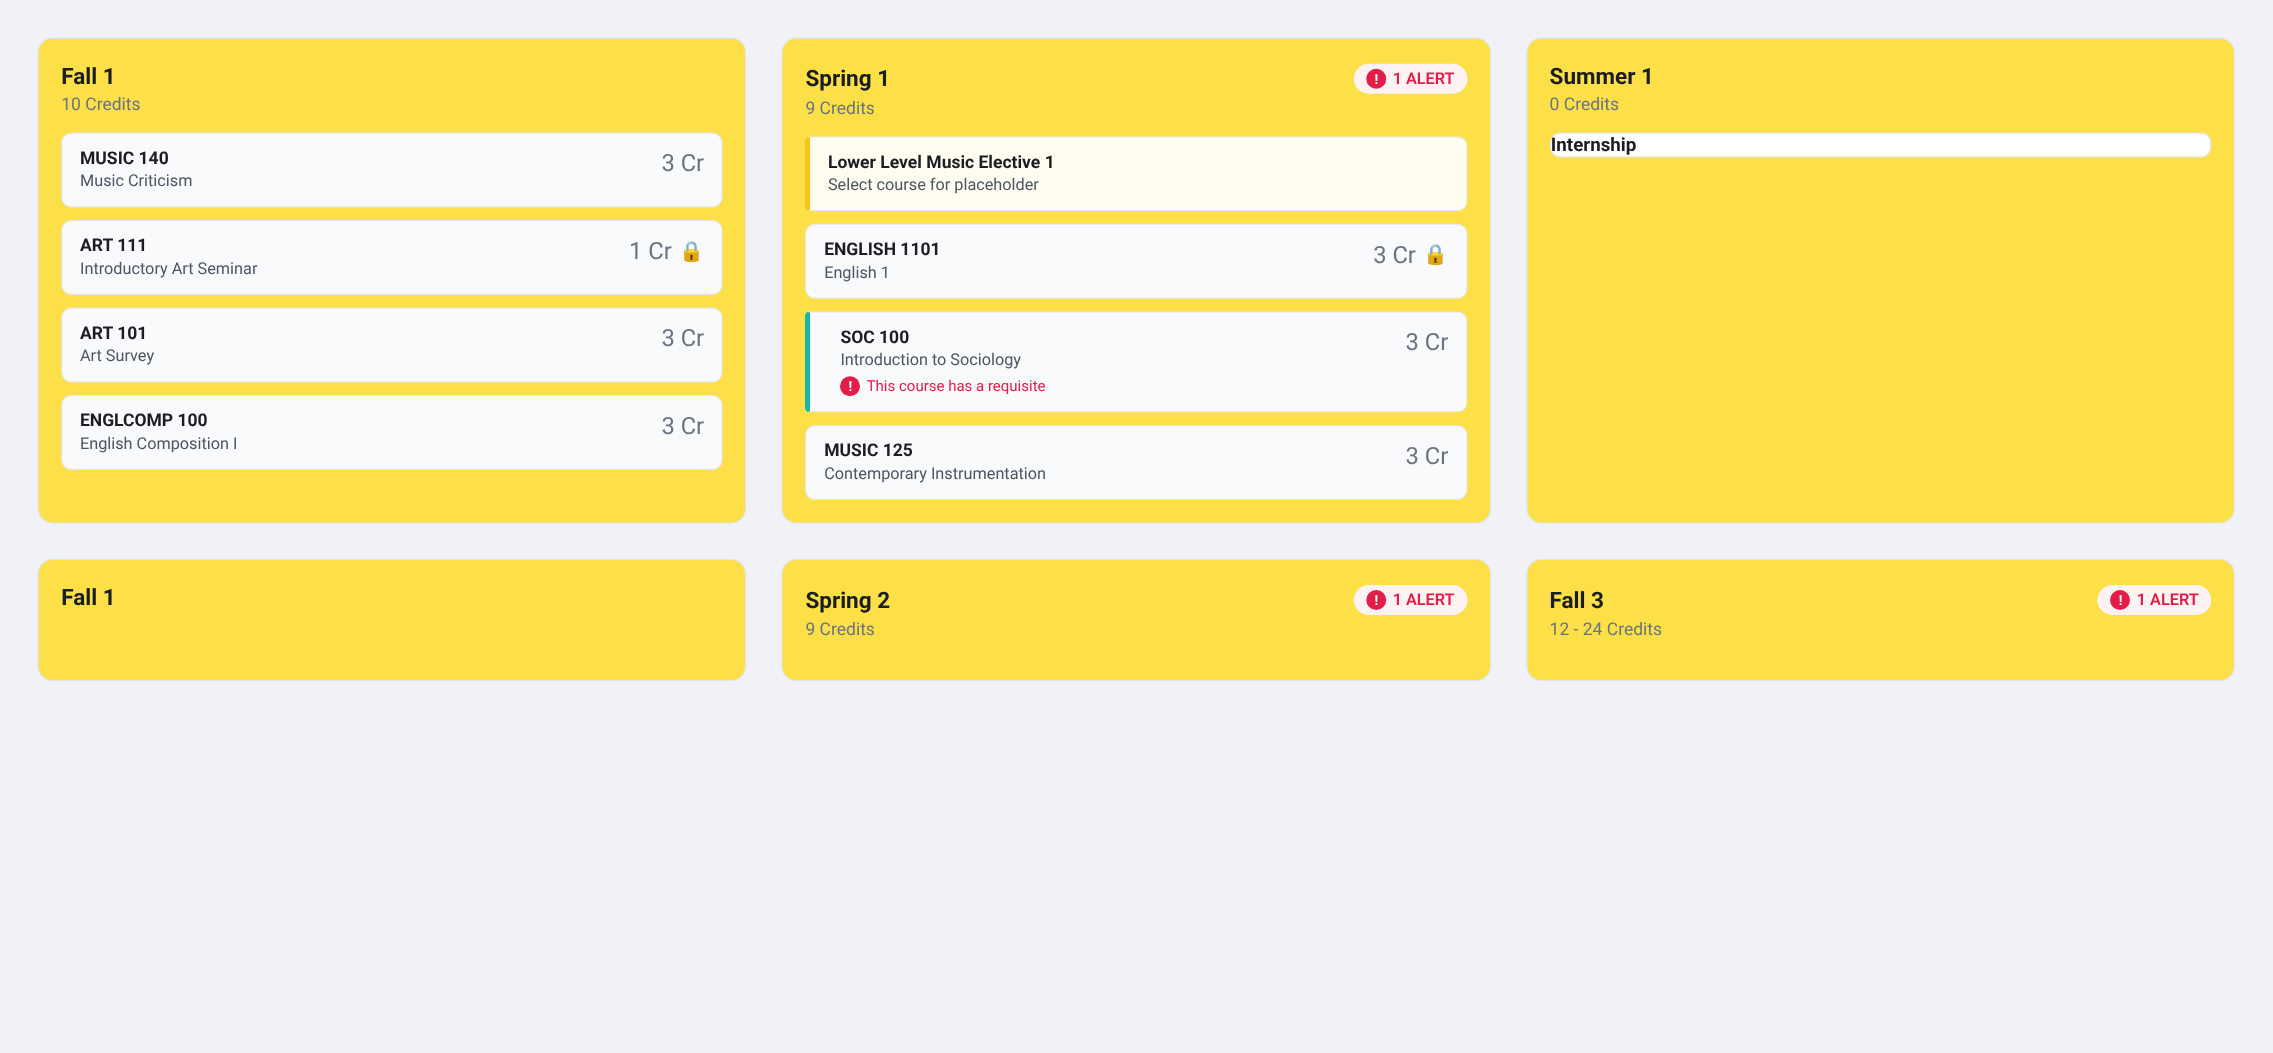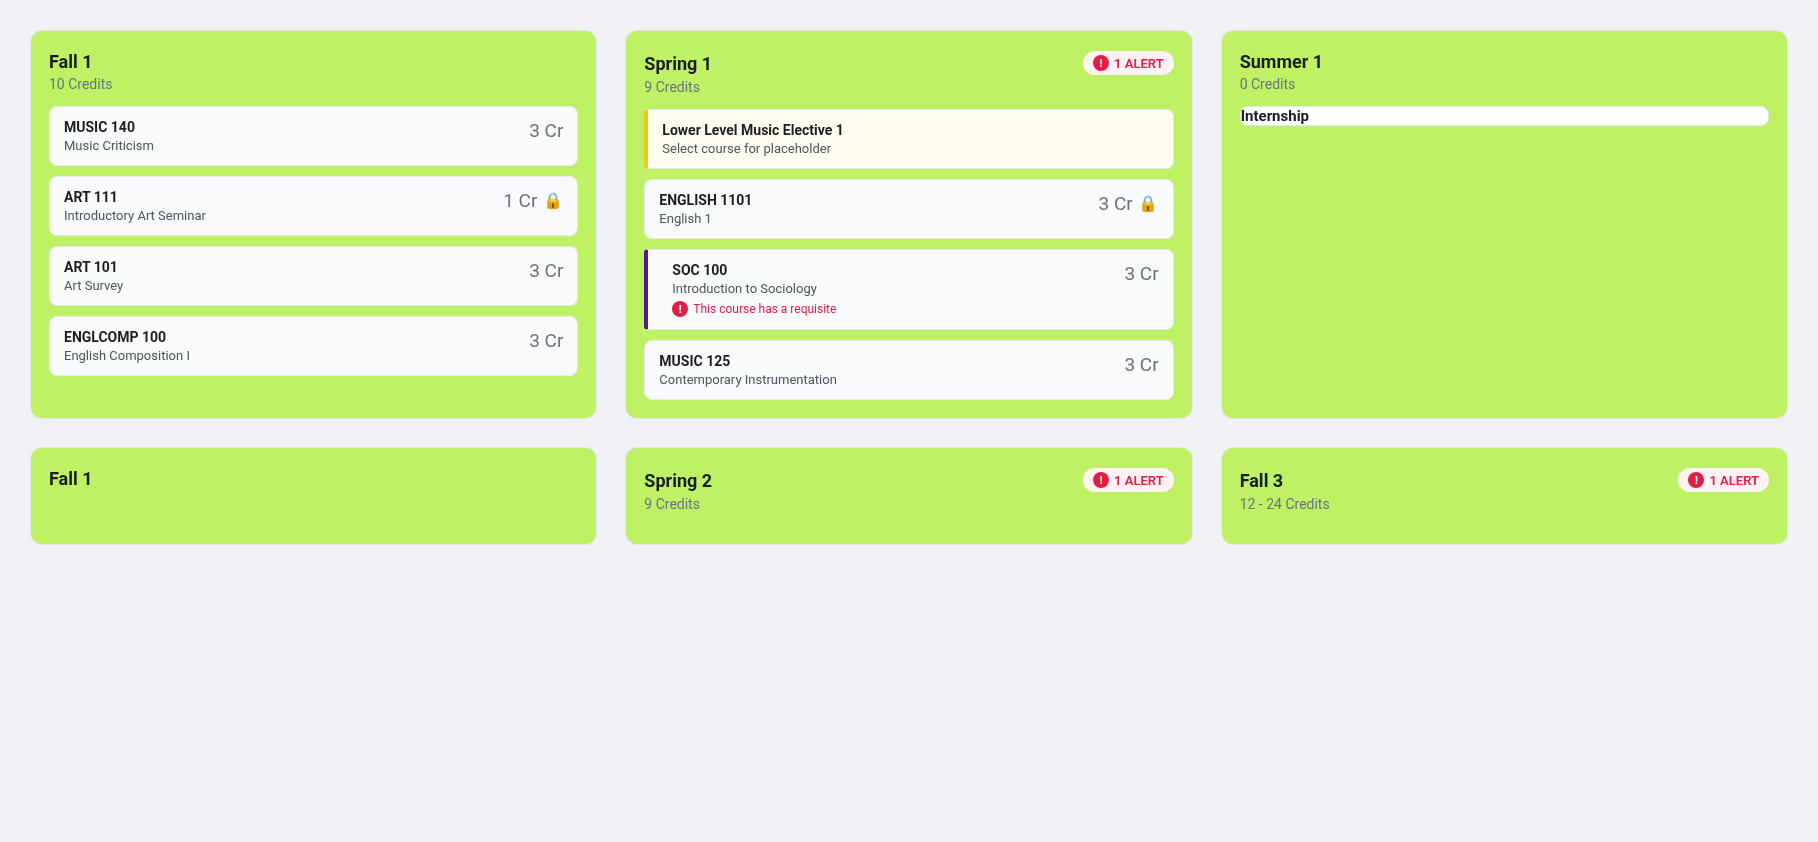--- a/index.html
+++ b/index.html
@@ -8,21 +8,21 @@
       font-family: -apple-system, BlinkMacSystemFont, 'Segoe UI', Roboto, sans-serif;
       padding: 30px;
       min-height: 842px;
     }
     .grid {
       display: grid;
       grid-template-columns: repeat(3, 1fr);
       gap: 28px;
     }
     .semester-card {
-      background: #bef264;
+      background: #fde047;
       border-radius: 12px;
       border: 1px solid #e2e6ef;
       padding: 20px 18px 18px;
     }
     .semester-title {
       font-size: 18px;
       font-weight: 700;
       color: #1a1d23;
     }
     .semester-credits {
@@ -65,21 +65,21 @@
     }
     .course-card:last-child {
       margin-bottom: 0;
     }
     .course-card.placeholder-card {
       background: #fffdf0;
       border-left: 4px solid #f5c518;
       border-radius: 4px 8px 8px 4px;
     }
     .course-card.alert-card {
-      border-left: 4px solid #4c1d95;
+      border-left: 4px solid #14b8a6;
       border-radius: 4px 8px 8px 4px;
       padding-left: 24px;
     }
     .course-header {
       display: flex;
       justify-content: space-between;
       align-items: flex-start;
     }
     .course-code {
       font-size: 14px;

